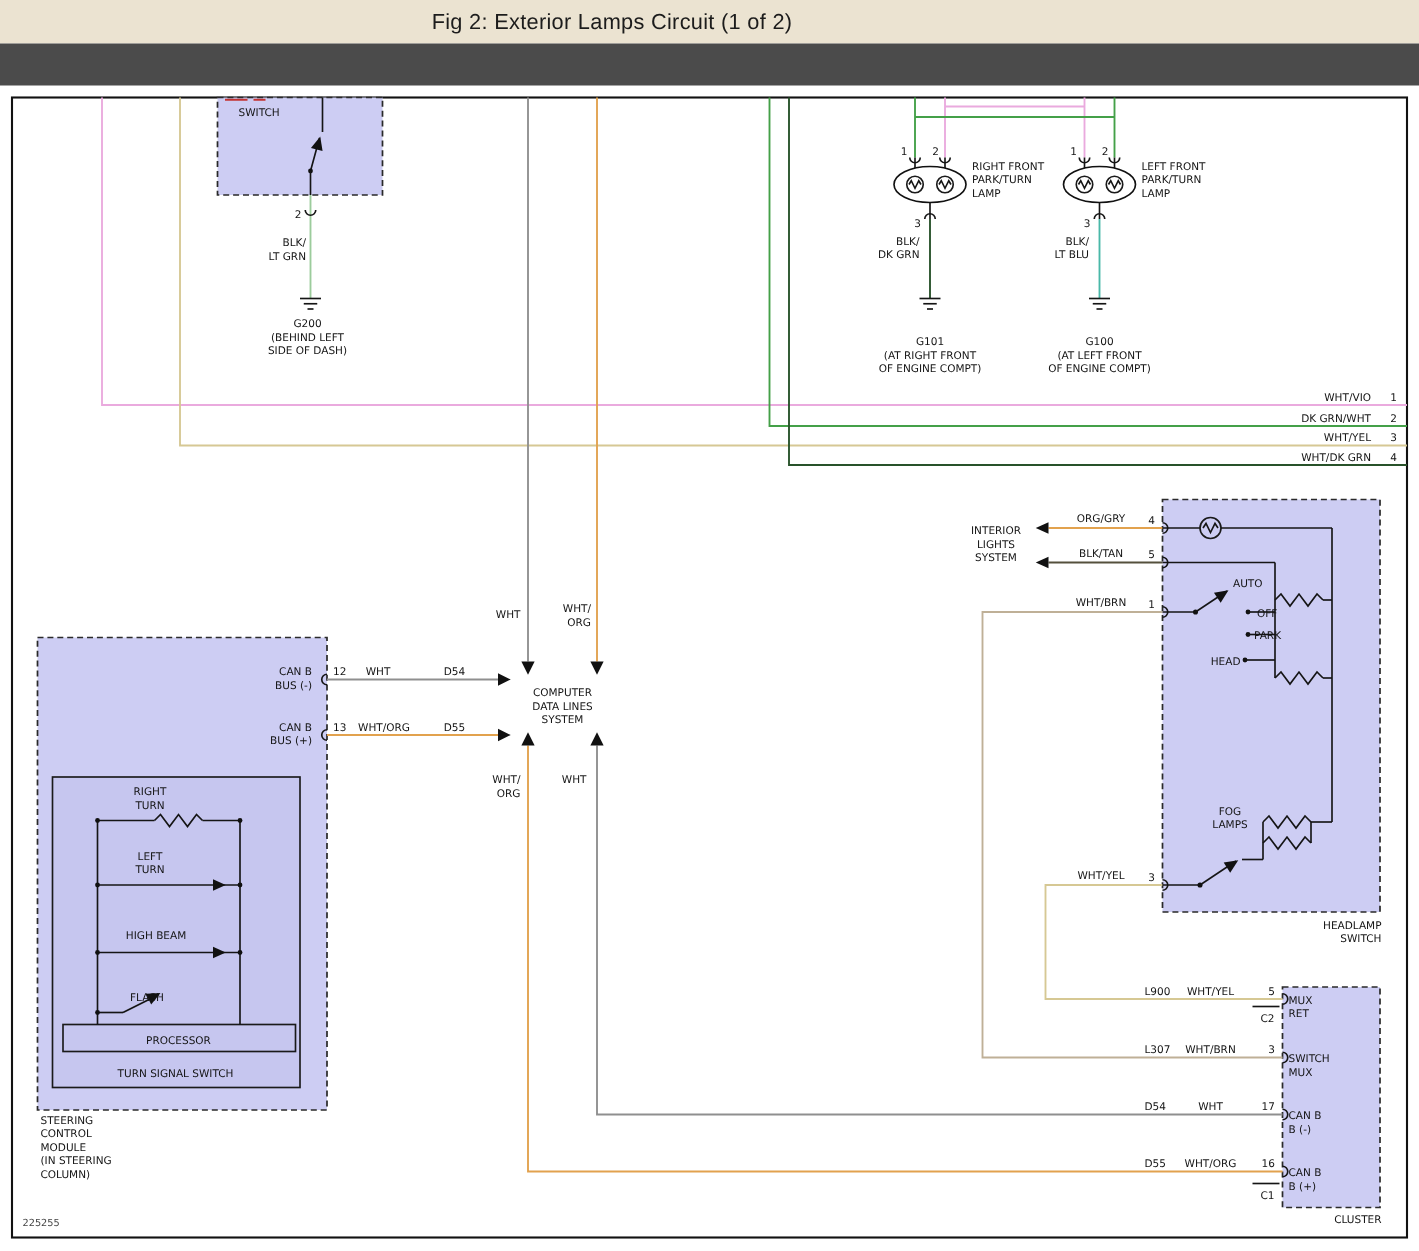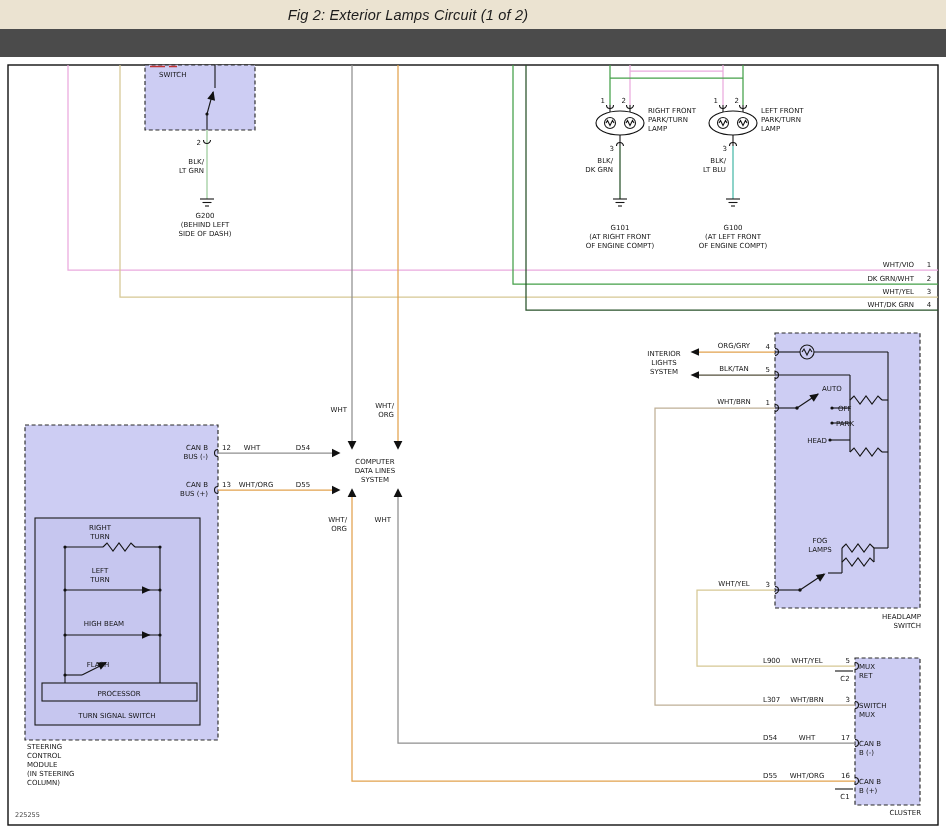--- a/index.html
+++ b/index.html
@@ -1,19 +1,19 @@
 <!DOCTYPE html>
 <html><head>
 <meta charset="utf-8">
 <style>
   html,body{margin:0;padding:0;background:#fff;}
   body{width:946px;height:834px;position:relative;font-family:"Liberation Sans",sans-serif;overflow:hidden;}
   .titlebar{position:absolute;top:0;left:0;width:946px;height:29px;background:#ebe3d1;
     display:flex;align-items:center;justify-content:center;box-sizing:border-box;padding-right:130px;}
-  .titlebar span{font-size:14.5px;color:#1c1c1c;letter-spacing:.2px;font-style:italic;}
+  .titlebar span{font-size:14.5px;color:#1c1c1c;letter-spacing:.2px;}
   .graybar{position:absolute;top:29px;left:0;width:946px;height:28px;background:#4b4b4b;}
   svg{position:absolute;top:0;left:0;}
   svg text{font-family:"DejaVu Sans",sans-serif;font-size:7px;fill:#141414;}
   .te{text-anchor:end}.tm{text-anchor:middle}
   .ln{stroke:#151515;stroke-width:1.1;fill:none;}
   .wr{fill:none;stroke-width:1.25;}
   .bx{fill:#cdcdf3;stroke:#2a2a2a;stroke-width:1.15;stroke-dasharray:4 2.6;}
   .sb{fill:none;stroke:#1a1a1a;stroke-width:1.1;}
   .ar{fill:#111;stroke:none;}
   .dt{fill:#111;stroke:none;}

